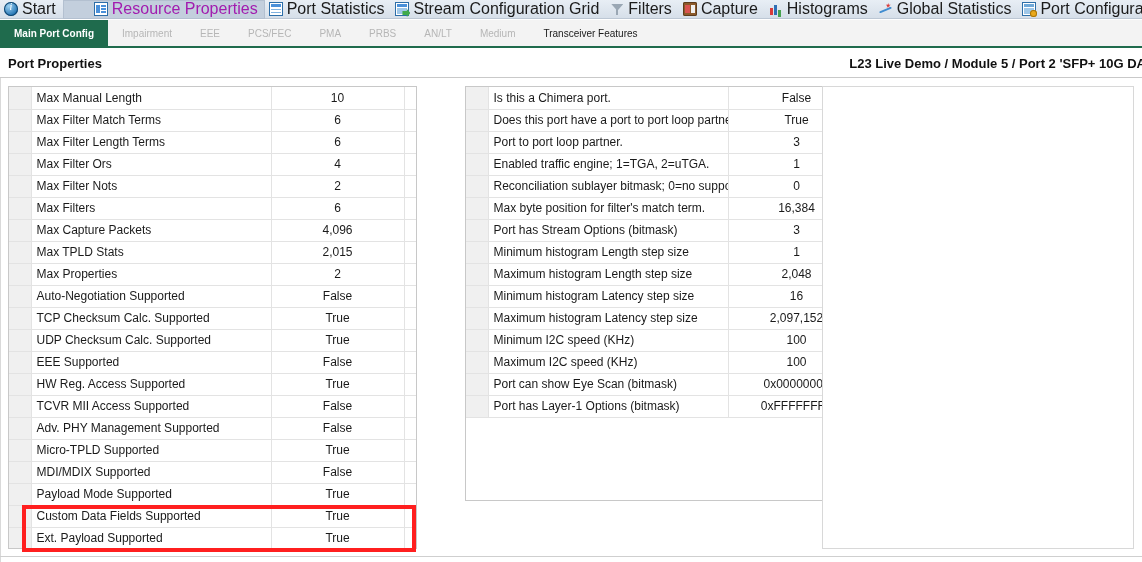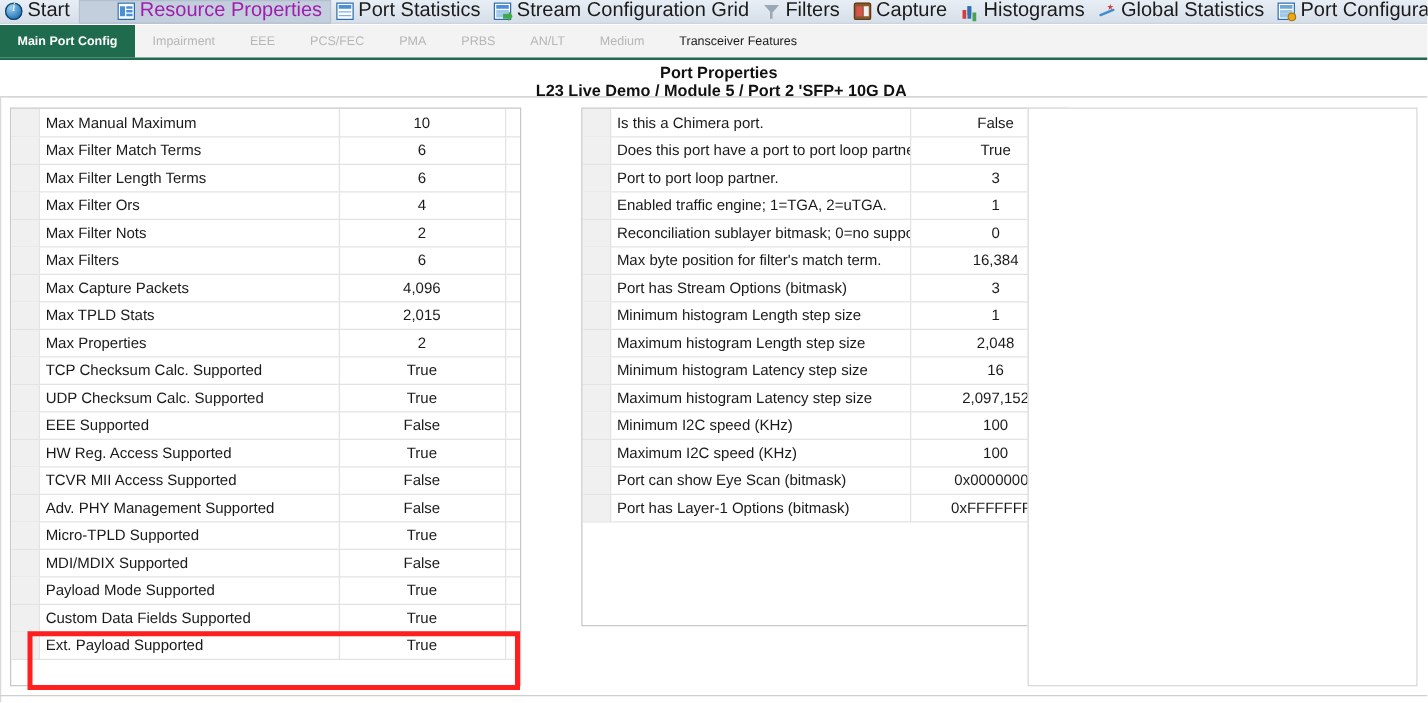--- a/index.html
+++ b/index.html
@@ -226,21 +226,20 @@
     left: 0; top: 50px;
     width: 1142px;
     height: 28px;
     display: flex;
     align-items: center;
     justify-content: space-between;
     box-sizing: border-box;
     padding: 0 0 0 8px;
     border-bottom: 1px solid #c9c9c9;
     background: #ffffff;
-    flex-direction: column;
   }
   #page-header .title {
     font-size: 13px;
     font-weight: bold;
     color: #111;
   }
   #page-header .subtitle {
     font-size: 13px;
     font-weight: bold;
     color: #111;
@@ -399,21 +398,21 @@
   <span class="subtitle">L23 Live Demo / Module 5 / Port 2 'SFP+ 10G DA</span>
 </div>
 
 <div id="left-edge"></div>
 
 <div class="grid-panel" id="grid-left">
   <table class="proptable">
     <tbody id="left-body">
         <tr>
           <td class="rowhdr"></td>
-          <td class="name">Max Manual Maximum</td>
+          <td class="name">Max Manual Length</td>
           <td class="value">10</td>
           <td class="pad"></td>
         </tr>
         <tr>
           <td class="rowhdr"></td>
           <td class="name">Max Filter Match Terms</td>
           <td class="value">6</td>
           <td class="pad"></td>
         </tr>
         <tr>
@@ -449,20 +448,26 @@
         <tr>
           <td class="rowhdr"></td>
           <td class="name">Max TPLD Stats</td>
           <td class="value">2,015</td>
           <td class="pad"></td>
         </tr>
         <tr>
           <td class="rowhdr"></td>
           <td class="name">Max Properties</td>
           <td class="value">2</td>
+          <td class="pad"></td>
+        </tr>
+        <tr>
+          <td class="rowhdr"></td>
+          <td class="name">Auto-Negotiation Supported</td>
+          <td class="value">False</td>
           <td class="pad"></td>
         </tr>
         <tr>
           <td class="rowhdr"></td>
           <td class="name">TCP Checksum Calc. Supported</td>
           <td class="value">True</td>
           <td class="pad"></td>
         </tr>
         <tr>
           <td class="rowhdr"></td>

